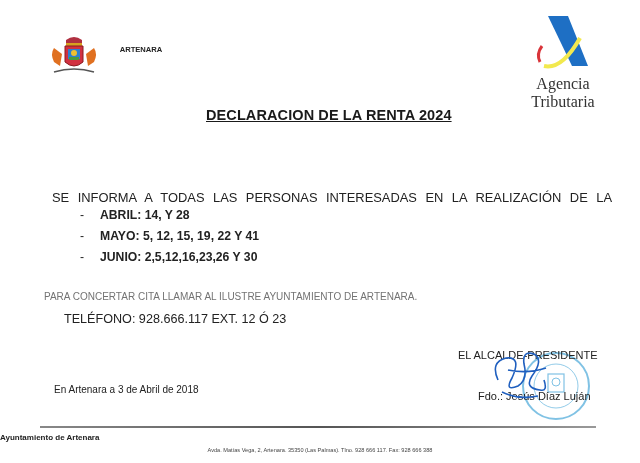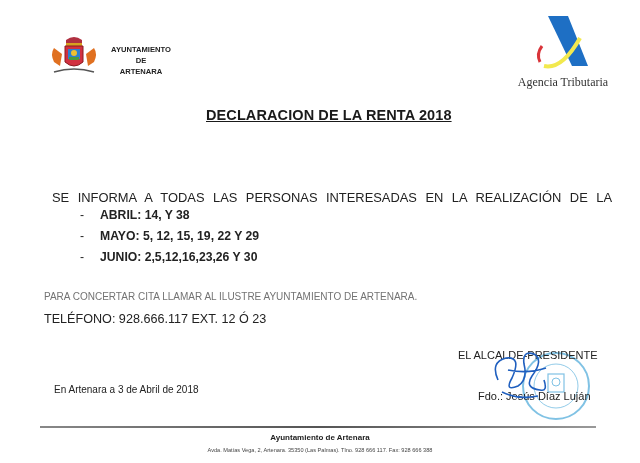--- a/index.html
+++ b/index.html
@@ -1,74 +1,73 @@
 <!DOCTYPE html>
 <html><head>
 <meta charset="utf-8">
 <style>
   html, body { margin:0; padding:0; }
   body { width:640px; height:463px; background:#ffffff; position:relative; overflow:hidden; font-family:"Liberation Sans", sans-serif; color:#1a1a1a; }
   .abs { position:absolute; }
   #coat { left:46px; top:34px; width:56px; height:44px; }
   #ayto-name { left:106px; top:44px; font-size:7.6px; font-weight:bold; line-height:11px; text-align:center; width:70px; color:#222; }
   #agencia { left:510px; top:14px; width:100px; height:75px; }
-  #agencia-text { left:508px; top:75px; font-family:"Liberation Serif", serif; font-size:12px; color:#333; width:110px; text-align:center; }
+  #agencia-text { left:508px; top:75px; font-family:"Liberation Serif", serif; font-size:16px; color:#333; width:110px; text-align:center; }
   #title { left:206px; top:107px; font-size:14.5px; font-weight:bold; text-decoration:underline; letter-spacing:0.1px; color:#1a1a1a; }
   .para { left:52px; font-size:12.9px; line-height:15px; color:#222; }
   #p1 { top:146px; width:560px;margin-top:44px; }
   .line { white-space:nowrap; display:block; }
   .justify { text-align:justify; text-align-last:justify; }
   .date-item { left:80px; font-size:12.2px; font-weight:bold; color:#222; white-space:nowrap; }
   .date-item .dash { display:inline-block; width:20px; font-weight:normal; }
   #d0 { top:208px; } #d1 { top:229px; } #d2 { top:250px; }
   #contact1 { left:44px; top:291px; font-size:10px; white-space:nowrap; color:#737373; }
-  #contact2 { left:44px; top:312px; font-size:12.6px; white-space:nowrap; color:#222; }
+  #contact2 { left:64px; top:312px; font-size:12.6px; white-space:nowrap; color:#222; }
   #alcalde { left:458px; top:349px; font-size:11px; color:#222; white-space:nowrap; }
   #fdo { left:478px; top:390px; font-size:11px; color:#222; white-space:nowrap; }
   #date { left:54px; top:384px; font-size:10px; color:#222; white-space:nowrap; }
   #stamp { left:520px; top:350px; width:72px; height:72px; }
   #signature { left:488px; top:340px; width:80px; height:70px; }
   #rule { left:40px; top:426px; width:556px; height:2px; background:linear-gradient(to right,#888,#555,#999); }
-  #footer-name { left:0; width:640px; top:433px; font-size:8px; font-weight:bold; text-align:center; color:#222; }
+  #footer-name { left:0; width:640px; top:433px; font-size:8px; font-weight:bold; text-align:left; color:#222; }
   #footer-addr { left:0; width:640px; top:447px; font-size:5.6px; text-align:center; color:#444; }
 </style>
 </head>
 <body>
 
 <svg id="coat" class="abs" viewBox="0 0 56 44">
   <path d="M20 6 Q28 0 36 6 L36 10 L20 10 Z" fill="#b03040"></path>
   <rect x="20" y="9" width="16" height="3" fill="#d8a020"></rect>
   <path d="M19 12 L37 12 L37 28 Q28 36 19 28 Z" fill="#d23040" stroke="#8a1a20" stroke-width="1"></path>
   <rect x="22" y="15" width="12" height="10" fill="#2e7fd0"></rect>
   <circle cx="28" cy="19" r="3" fill="#f0c030"></circle>
   <rect x="23" y="23" width="10" height="3" fill="#4a9a40"></rect>
   <path d="M8 14 Q4 20 8 28 L14 32 L16 20 Z" fill="#e07020"></path>
   <path d="M48 14 Q52 20 48 28 L42 32 L40 20 Z" fill="#e07020"></path>
   <path d="M8 38 Q28 32 48 38" stroke="#555" stroke-width="1.5" fill="none"></path>
 </svg>
 <div id="ayto-name" class="abs">
-  <div>AYUNTAMIENTO DE</div>
   <div>ARTENARA</div>
 </div>
 
 <svg id="agencia" class="abs" viewBox="0 0 100 75">
   <polygon points="38,2 58,2 78,52 62,52" fill="#1e6fc4"></polygon>
   <path d="M32 32 Q26 40 30 48" stroke="#d9343a" stroke-width="3" fill="none"></path>
   <path d="M34 52 Q52 56 70 24" stroke="#f2e94e" stroke-width="4" fill="none"></path>
 </svg>
 <div id="agencia-text" class="abs">Agencia Tributaria</div>
 
-<div id="title" class="abs">DECLARACION DE LA RENTA 2018</div>
+<div id="title" class="abs">DECLARACION DE LA RENTA 2024</div>
 
 <div id="p1" class="abs para">
   <span class="line justify">SE INFORMA A TODAS LAS PERSONAS INTERESADAS EN LA REALIZACIÓN DE LA</span>
 </div>
 
-<div id="d0" class="abs date-item"><span class="dash">-</span><span>ABRIL: 14, Y 38</span></div>
-<div id="d1" class="abs date-item"><span class="dash">-</span><span>MAYO: 5, 12, 15, 19, 22 Y 29</span></div>
+<div id="d0" class="abs date-item"><span class="dash">-</span><span>ABRIL: 14, Y 28</span></div>
+<div id="d1" class="abs date-item"><span class="dash">-</span><span>MAYO: 5, 12, 15, 19, 22 Y 41</span></div>
 <div id="d2" class="abs date-item"><span class="dash">-</span><span>JUNIO: 2,5,12,16,23,26 Y 30</span></div>
 
 <div id="contact1" class="abs">PARA CONCERTAR CITA LLAMAR AL ILUSTRE AYUNTAMIENTO DE ARTENARA.</div>
 <div id="contact2" class="abs">TELÉFONO: 928.666.117 EXT. 12 Ó 23</div>
 
 <svg id="stamp" class="abs" viewBox="0 0 72 72">
   <circle cx="36" cy="36" r="33" fill="none" stroke="#4aa8d8" stroke-width="2" opacity="0.7"></circle>
   <circle cx="36" cy="36" r="22" fill="none" stroke="#4aa8d8" stroke-width="1" opacity="0.6"></circle>
   <rect x="28" y="24" width="16" height="18" fill="none" stroke="#4aa8d8" stroke-width="1.2" opacity="0.7"></rect>
   <circle cx="36" cy="32" r="4" fill="none" stroke="#4aa8d8" stroke-width="1" opacity="0.7"></circle>

